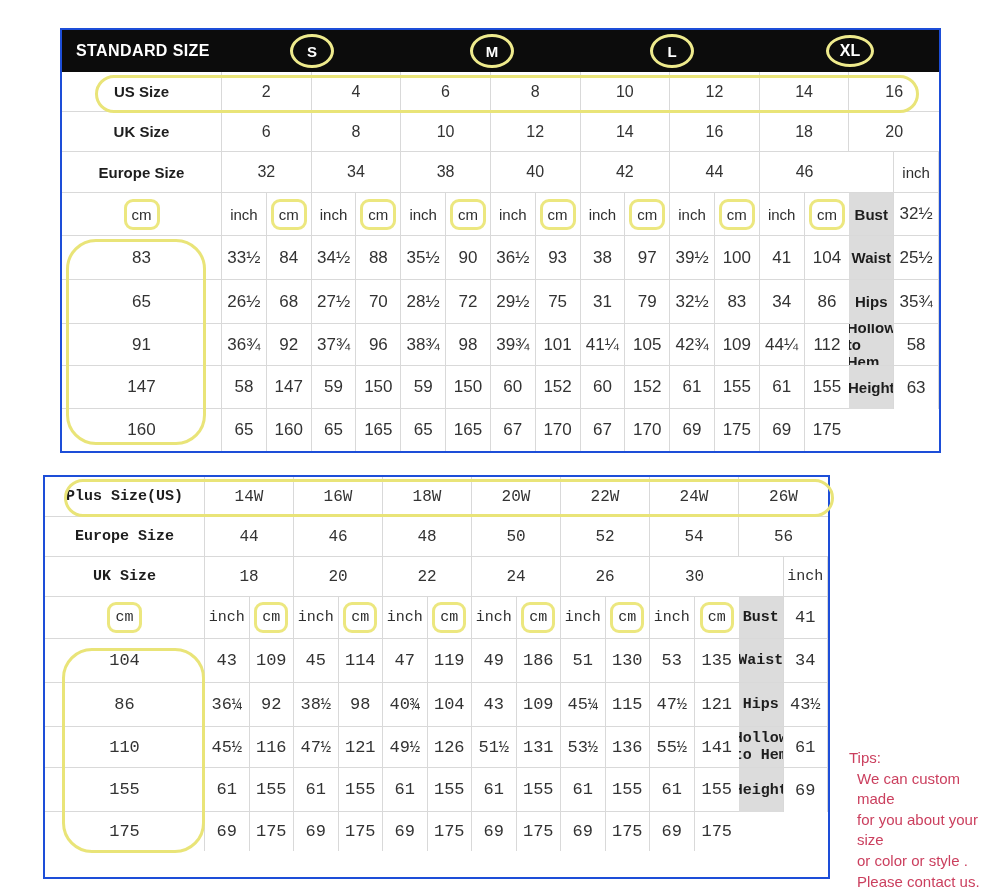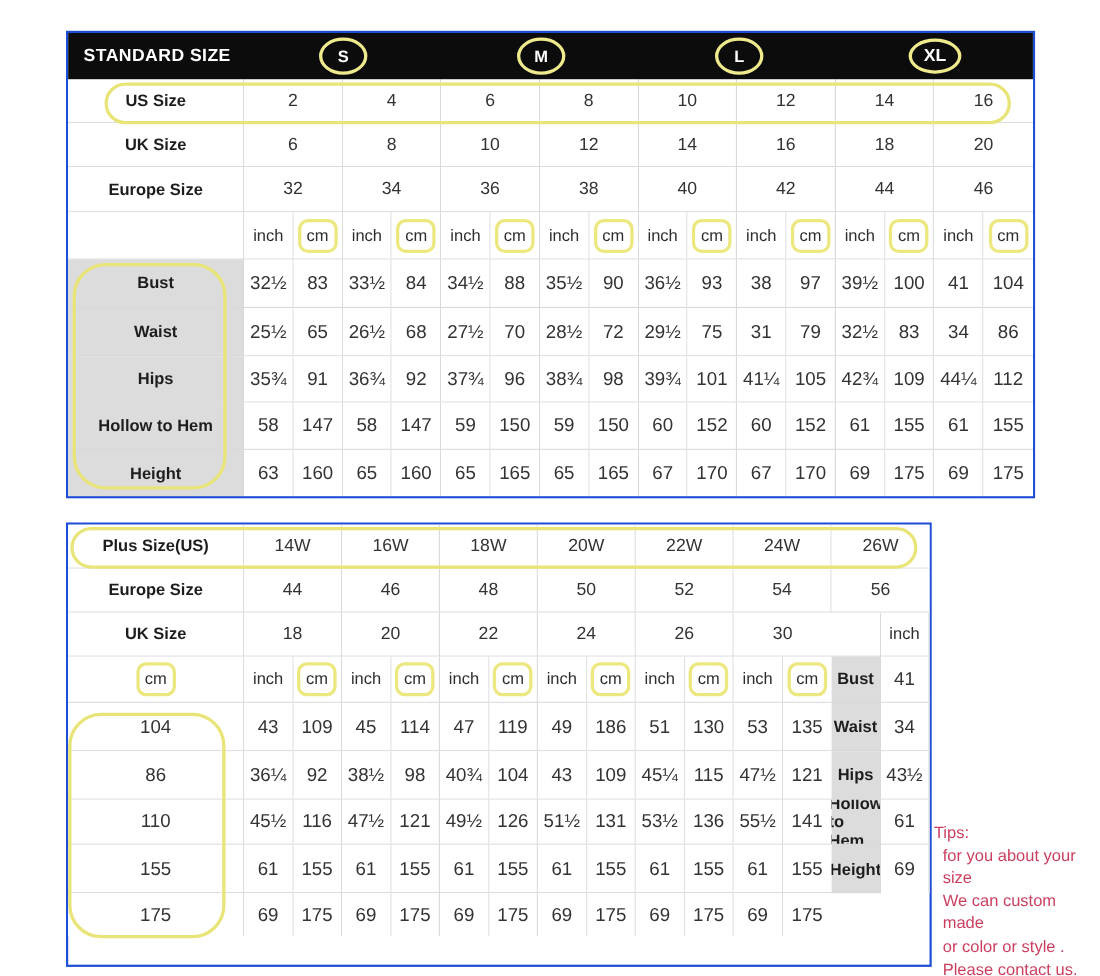--- a/index.html
+++ b/index.html
@@ -3,21 +3,21 @@
 <meta charset="utf-8">
 <style>
   * { margin:0; padding:0; box-sizing:border-box; }
   html,body { background:#ffffff; }
   body { font-family:"Liberation Sans","DejaVu Sans",sans-serif; }
   .canvas { position:relative; width:1000px; height:887px; background:#ffffff; overflow:hidden; }
 
   
   .tbl { position:absolute; border:2px solid #1d4ed8; background:#ffffff; }
   .tbl.std  { left:60px; top:28px;  width:881px; height:425px; }
-  .tbl.plus { left:60px; top:475px; width:787px; height:404px; }
+  .tbl.plus { left:43px; top:475px; width:787px; height:404px;font-family:Liberation Mono, monospace; }
 
   .bar { position:relative; height:42px; background:#0c0c0c; width:100%; }
   .bar-title { position:absolute; left:14px; top:0; line-height:42px; color:#ffffff;
                font-weight:bold; font-size:16px; letter-spacing:.4px; }
   .circ { position:absolute; top:4px; width:44px; height:34px; border:3px solid #efeb8d;
           border-radius:50%; color:#ffffff; font-weight:bold; font-size:15px;
           display:flex; align-items:center; justify-content:center; }
   .c-s  { left:228px; } .c-m { left:408px; } .c-l { left:588px; }
   .c-xl { left:764px; width:48px; height:32px; top:5px; font-size:16px;text-align:right; }
 
@@ -79,21 +79,20 @@
         <div class="cell v2" style="grid-column: span 2;">8</div>
         <div class="cell v2" style="grid-column: span 2;">10</div>
         <div class="cell v2" style="grid-column: span 2;">12</div>
         <div class="cell v2" style="grid-column: span 2;">14</div>
         <div class="cell v2" style="grid-column: span 2;">16</div>
         <div class="cell v2" style="grid-column: span 2;">18</div>
         <div class="cell v2 lc" style="grid-column: span 2;">20</div>
         <div class="cell lbl">Europe Size</div>
         <div class="cell v2" style="grid-column: span 2;">32</div>
         <div class="cell v2" style="grid-column: span 2;">34</div>
-        <div class="cell v2" style="grid-column: span 2;">36</div>
         <div class="cell v2" style="grid-column: span 2;">38</div>
         <div class="cell v2" style="grid-column: span 2;">40</div>
         <div class="cell v2" style="grid-column: span 2;">42</div>
         <div class="cell v2" style="grid-column: span 2;">44</div>
         <div class="cell v2 lc" style="grid-column: span 2;">46</div>
         <div class="cell lbl"></div>
         <div class="cell unit">inch</div>
         <div class="cell unit">
           <span class="cmbox">cm</span>
         </div>
@@ -347,19 +346,19 @@
 
   <div class="overlay">
     <div class="ann us-ell"></div>
     <div class="ann std-box"></div>
     <div class="ann plus-ell"></div>
     <div class="ann plus-box"></div>
   </div>
 
   <aside class="tips">
     <div class="tips-t">Tips:</div>
+    <div class="tips-l">We can custom made</div>
     <div class="tips-l">for you about your size</div>
-    <div class="tips-l">We can custom made</div>
     <div class="tips-l">or color or style .</div>
     <div class="tips-l">Please contact us.</div>
   </aside>
 
 </div>
 
 </body></html>

